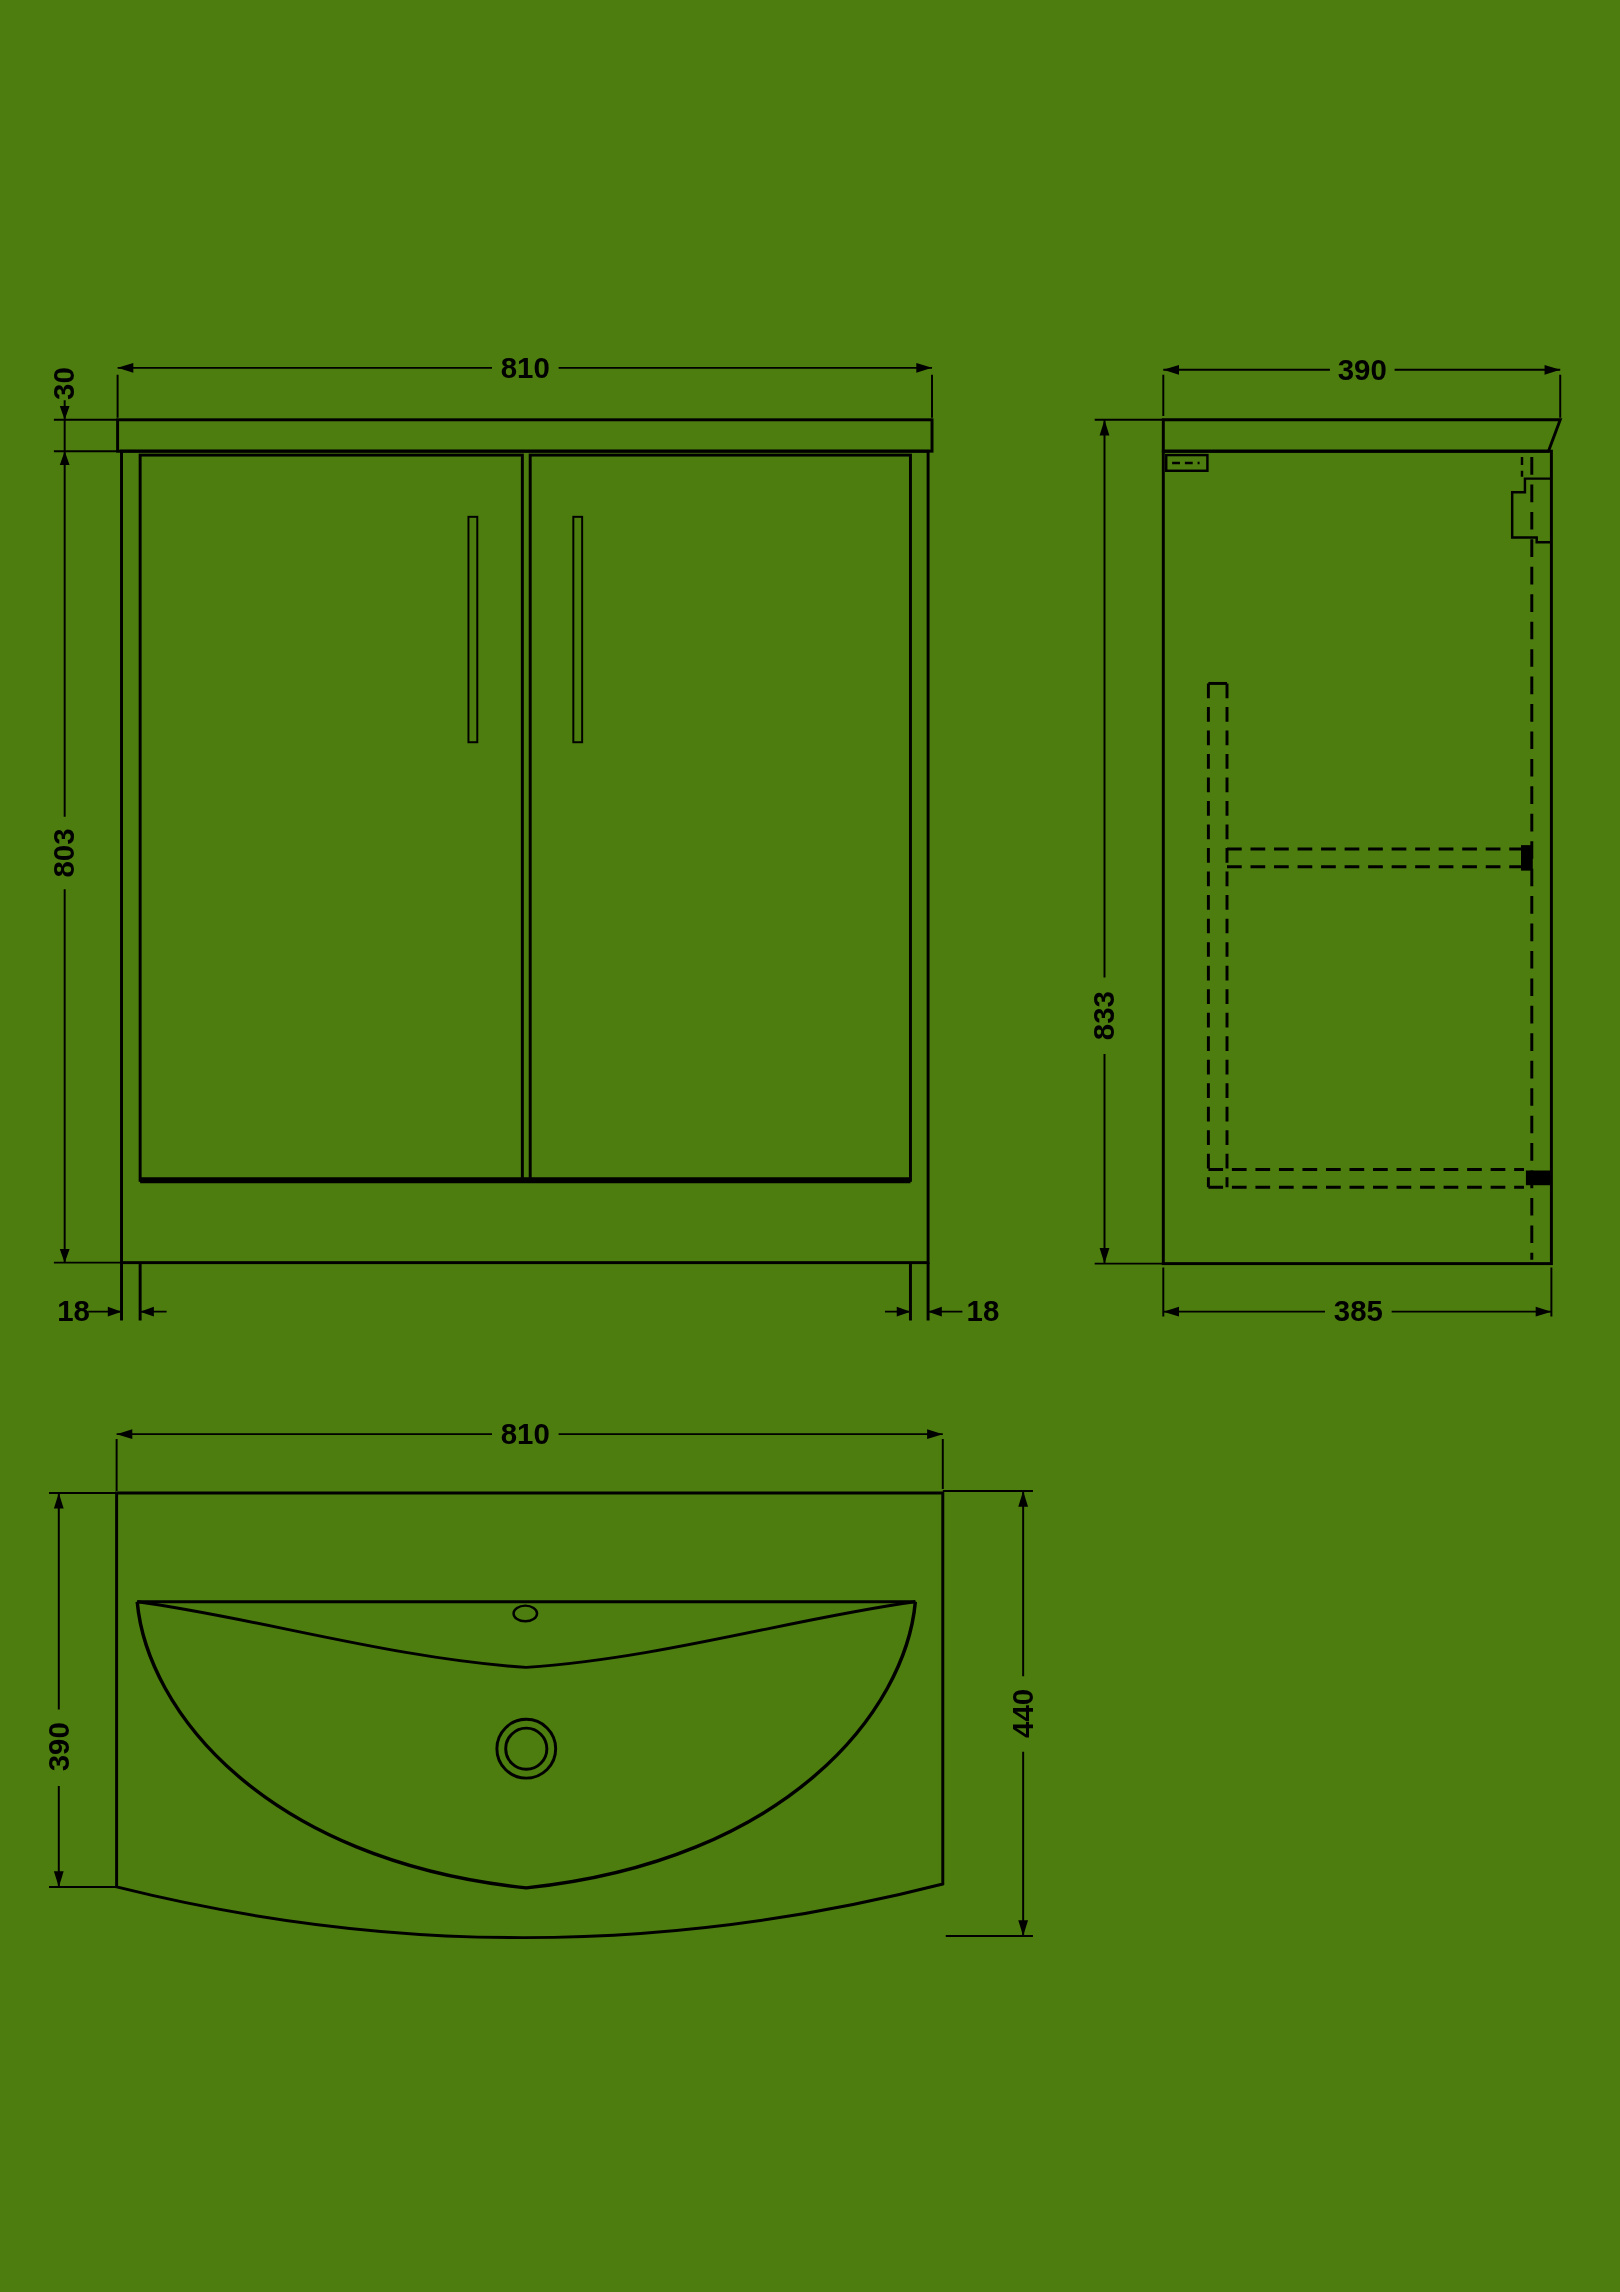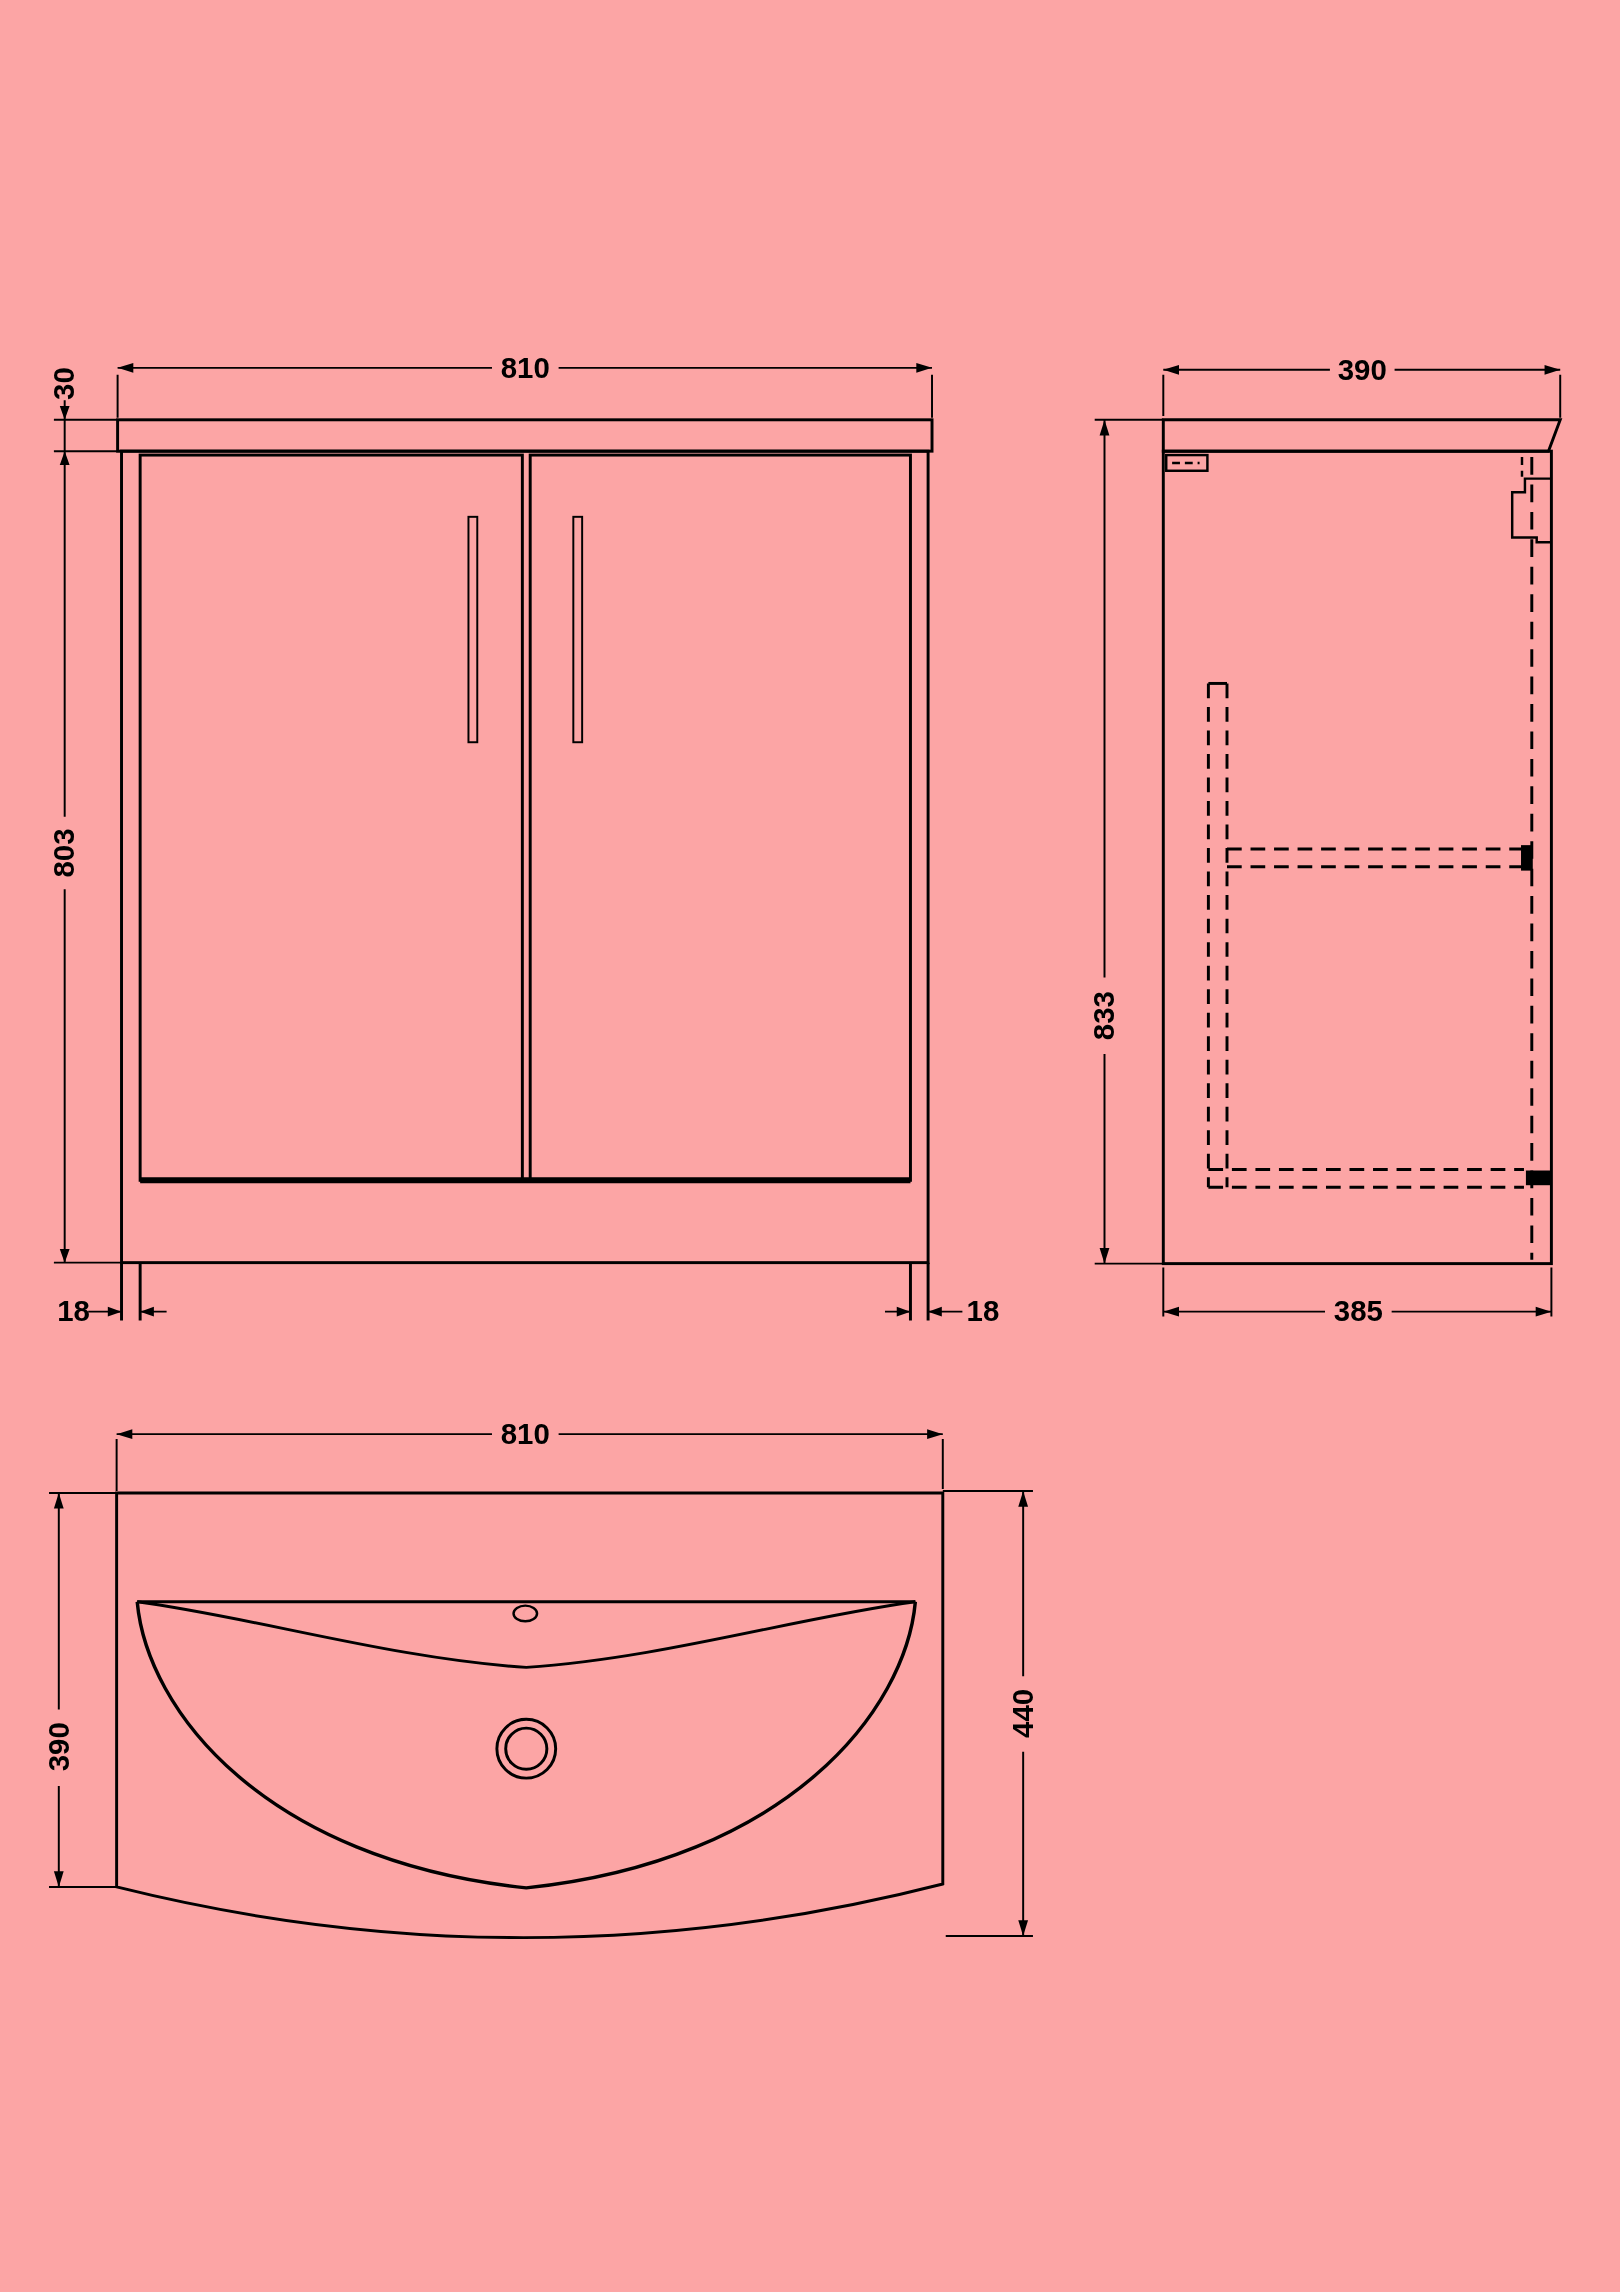--- a/index.html
+++ b/index.html
@@ -1,16 +1,16 @@
 <!DOCTYPE html>
 <html><head>
 <meta charset="utf-8">
 <style>
   html,body{margin:0;padding:0;background:#ffffff;}
-  .sheet{width:1620px;height:2293px;position:relative;background:#fca5a5;text-align:right;}
+  .sheet{width:1620px;height:2293px;position:relative;background:#4d7c0f;text-align:right;}
   svg{display:block;}
   text{font-family:"Liberation Sans","DejaVu Sans",sans-serif;font-weight:bold;font-size:30px;fill:#000;}
   .ln{stroke:#000;fill:none;}
 </style>
 </head>
 <body>
 
 <div class="sheet">
 <svg width="1620" height="2293" viewBox="0 0 1653 2339">
 

